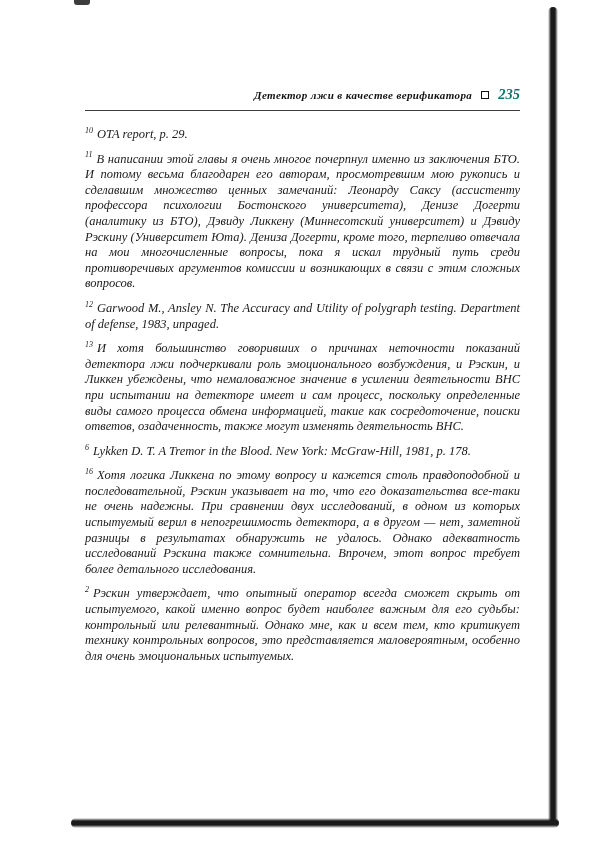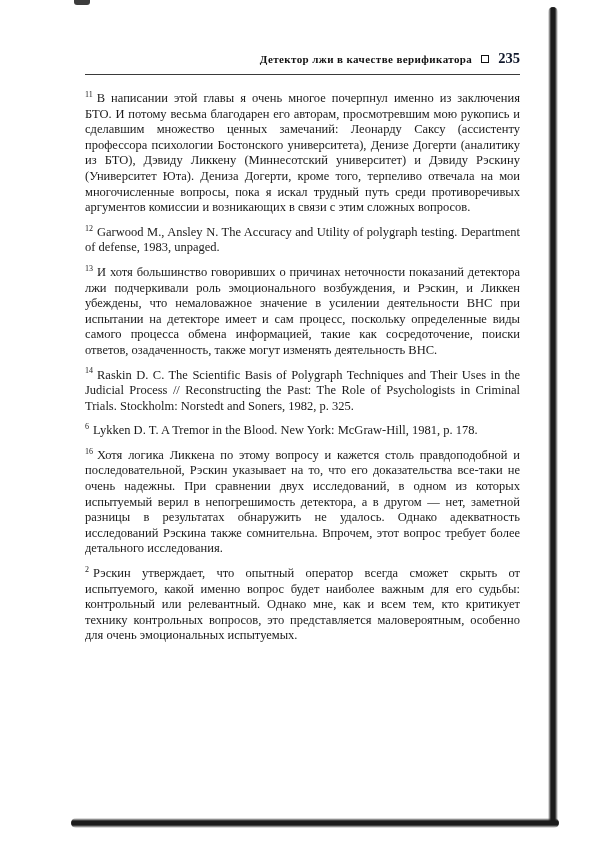--- a/index.html
+++ b/index.html
@@ -8,36 +8,37 @@
     width: 600px; height: 843px;
     background: #ffffff;
     position: relative;
     overflow: hidden;
     font-family: "Liberation Serif", "DejaVu Serif", serif;
     color: #1a1a1a;
   }
   .page {
     position: absolute; left: 0; top: 0;
     width: 600px; height: 843px;
-    padding: 50px 80px 0 85px;
+    padding: 86px 80px 0 85px;
     background: #ffffff;
+    font-style: italic;
   }
   .header-row {
     display: flex; align-items: center; justify-content: flex-end;
     gap: 9px;
   }
   .running-title {
     font-size: 11px; font-weight: bold; letter-spacing: 0.4px;
     color: #111;
   }
   .sq {
     width: 8px; height: 8px; border: 1.6px solid #111;
     display: inline-block; background: #fff; flex: 0 0 auto;
   }
-  .pagenum { font-size: 14.5px; font-weight: bold; color: #0f172a; }
+  .pagenum { font-size: 14.5px; font-weight: bold; color: #0f766e; }
   .rule { border-bottom: 1.2px solid #3a3a3a; margin-top: 7px; }
   .notes { margin-top: 16px; }
   p.note {
     margin: 0 0 9px 0;
     font-size: 12.5px;
     line-height: 15.6px;
     text-align: justify;
   }
   p.note sup {
     font-size: 8px; line-height: 0; margin-right: 4px;
@@ -65,24 +66,24 @@
 <div class="page">
 
   <div class="header-row">
     <span class="running-title">Детектор лжи в качестве верификатора</span>
     <span class="sq"></span>
     <span class="pagenum">235</span>
   </div>
   <div class="rule"></div>
 
   <div class="notes">
+    <p class="note"><sup>10</sup><span>OTA report, p. 29.</span></p>
     <p class="note"><sup>11</sup><span>В написании этой главы я очень многое почерпнул именно из заключения БТО. И потому весьма благодарен его авторам, просмотревшим мою рукопись и сделавшим множество ценных замечаний: Леонарду Саксу (ассистенту профессора психологии Бостонского университета), Денизе Догерти (аналитику из БТО), Дэвиду Ликкену (Миннесотский университет) и Дэвиду Рэскину (Университет Юта). Дениза Догерти, кроме того, терпеливо отвечала на мои многочисленные вопросы, пока я искал трудный путь среди противоречивых аргументов комиссии и возникающих в связи с этим сложных вопросов.</span></p>
     <p class="note"><sup>12</sup><span>Garwood M., Ansley N. The Accuracy and Utility of polygraph testing. Department of defense, 1983, unpaged.</span></p>
     <p class="note"><sup>13</sup><span>И хотя большинство говоривших о причинах неточности показаний детектора лжи подчеркивали роль эмоционального возбуждения, и Рэскин, и Ликкен убеждены, что немаловажное значение в усилении деятельности ВНС при испытании на детекторе имеет и сам процесс, поскольку определенные виды самого процесса обмена информацией, такие как сосредоточение, поиски ответов, озадаченность, также могут изменять деятельность ВНС.</span></p>
-    <p class="note"><sup>14</sup><span>Raskin D. C. The Scientific Basis of Polygraph Techniques and Their Uses in the Judicial Process // Reconstructing the Past: The Role of Psychologists in Criminal Trials. Stockholm: Norstedt and Soners, 1982, p. 325.</span></p>
     <p class="note"><sup>6</sup><span>Lykken D. T. A Tremor in the Blood. New York: McGraw-Hill, 1981, p. 178.</span></p>
     <p class="note"><sup>16</sup><span>Хотя логика Ликкена по этому вопросу и кажется столь правдоподобной и последовательной, Рэскин указывает на то, что его доказательства все-таки не очень надежны. При сравнении двух исследований, в одном из которых испытуемый верил в непогрешимость детектора, а в другом — нет, заметной разницы в результатах обнаружить не удалось. Однако адекватность исследований Рэскина также сомнительна. Впрочем, этот вопрос требует более детального исследования.</span></p>
     <p class="note"><sup>2</sup><span>Рэскин утверждает, что опытный оператор всегда сможет скрыть от испытуемого, какой именно вопрос будет наиболее важным для его судьбы: контрольный или релевантный. Однако мне, как и всем тем, кто критикует технику контрольных вопросов, это представляется маловероятным, особенно для очень эмоциональных испытуемых.</span></p>
   </div>
 
 </div>
 
 <div class="edge-topleft"></div>
 <div class="edge-right"></div>
 <div class="edge-bottom"></div>

